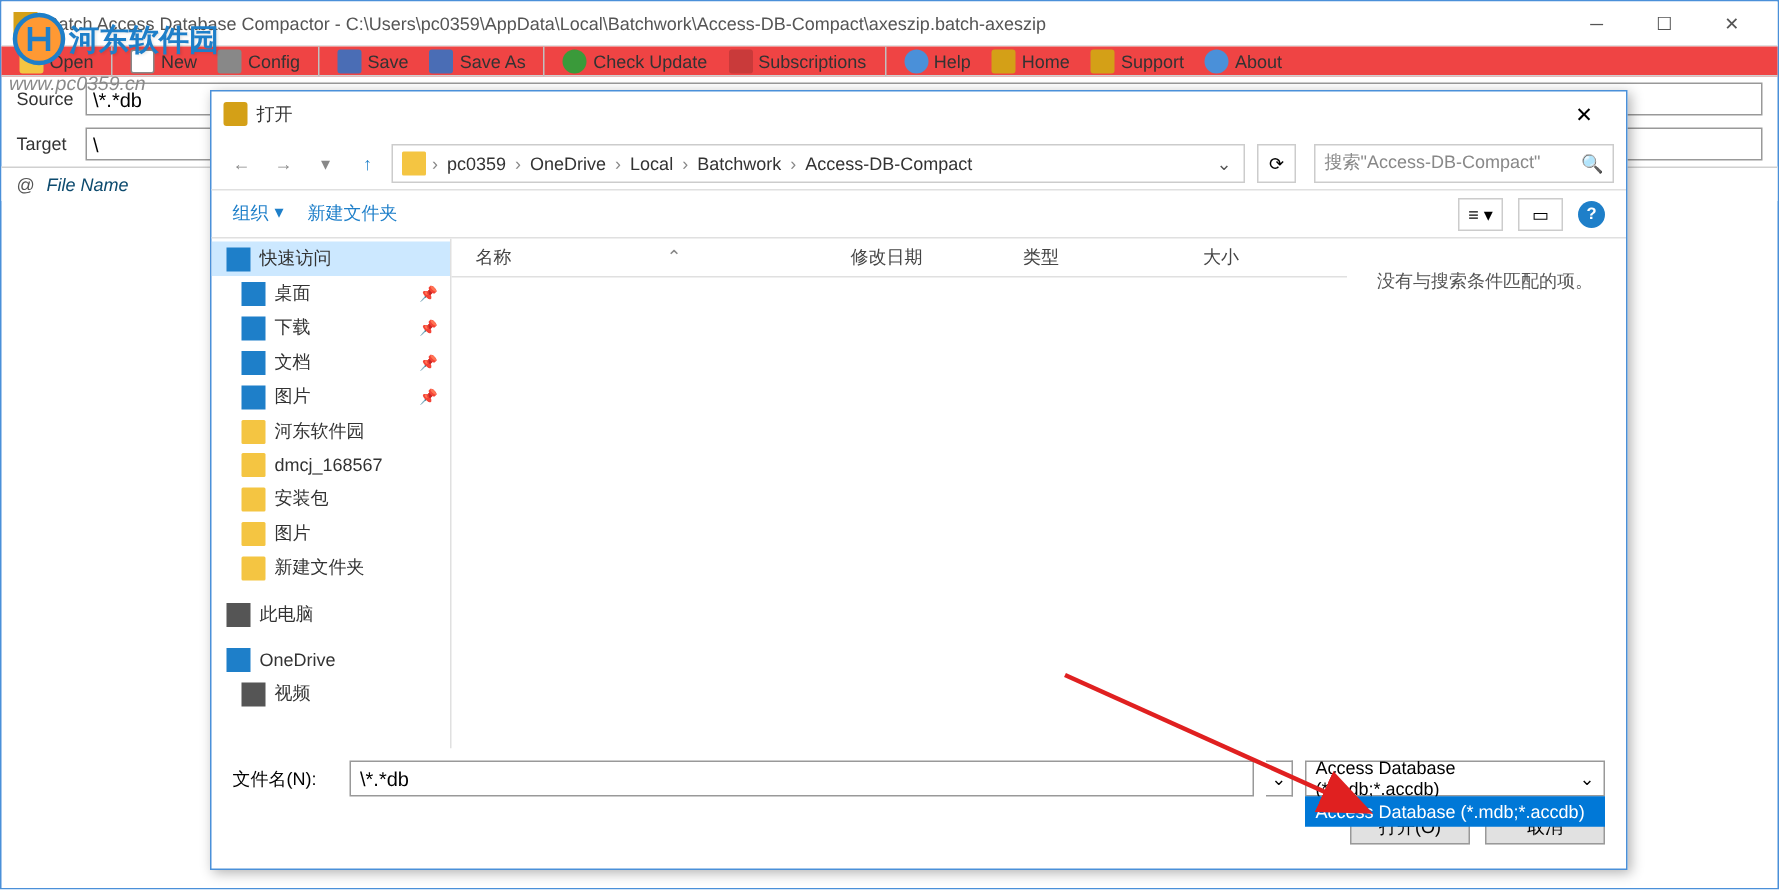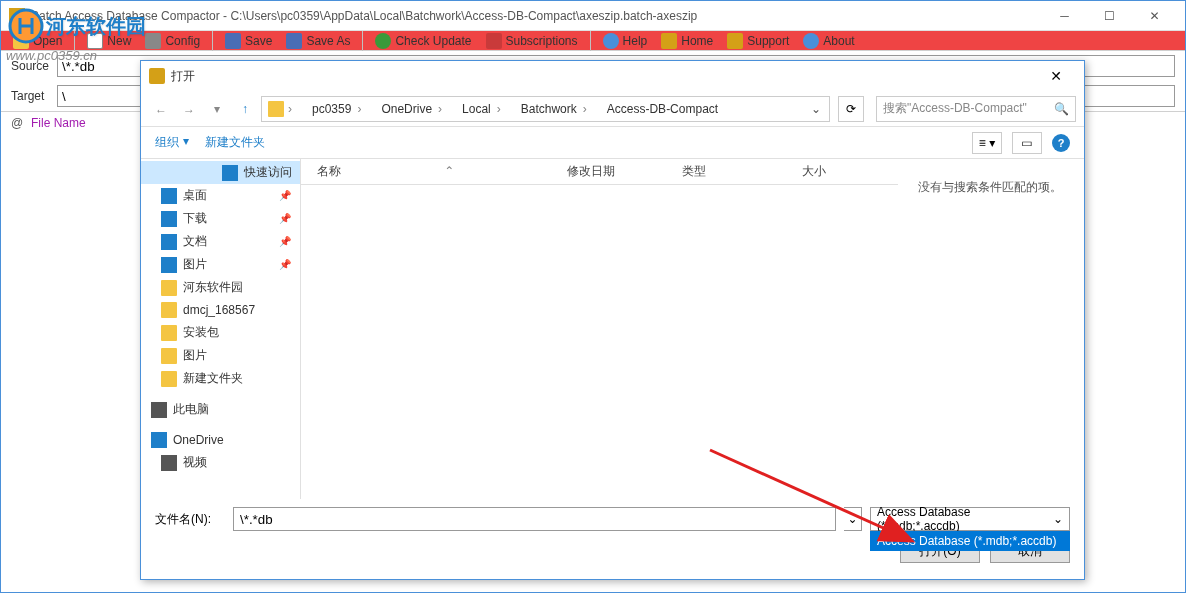--- a/index.html
+++ b/index.html
@@ -26,49 +26,49 @@
 .tb-icon { width: 16px; height: 16px; border-radius: 2px; }
 
 
 .path-row { display: flex; align-items: center; padding: 4px 10px; gap: 6px; }
 .path-label { width: 40px; color: #333; }
 .path-input { flex: 1; height: 22px; border: 1px solid #999; padding: 0 4px; background: #fff; }
 
 
 .list-header { display: flex; background: #fff; border-top: 1px solid #d0d0d0; padding: 4px 10px; }
 .list-col-at { width: 20px; color: #555; }
-.list-col-fn { color: #a21caf; }
+.list-col-fn { color: #0c4a6e; font-style: italic; }
 
 
 .dialog { position: absolute; top: 60px; left: 140px; width: 945px; height: 520px; background: #fff; border: 1px solid #4a90d9; box-shadow: 2px 2px 8px rgba(0,0,0,0.3); z-index: 50; display: flex; flex-direction: column; }
 .dialog-titlebar { height: 30px; display: flex; align-items: center; padding: 0 8px; }
 .dialog-titlebar-text { flex: 1; font-size: 12px; color: #333; }
 .dialog-close { width: 40px; height: 28px; display: flex; align-items: center; justify-content: center; font-size: 14px; cursor: pointer; }
 
 .dialog-nav { height: 36px; display: flex; align-items: center; padding: 0 8px; gap: 4px; border-bottom: 1px solid #e0e0e0; }
 .nav-btn { width: 24px; height: 24px; display: flex; align-items: center; justify-content: center; color: #888; cursor: pointer; }
 .nav-btn.active { color: #1e7fc9; }
 .breadcrumb { flex: 1; height: 26px; border: 1px solid #ccc; display: flex; align-items: center; padding: 0 2px; background: #fff; }
-.bc-item { padding: 0 6px; color: #333; cursor: pointer; margin-left: 14px; }
+.bc-item { padding: 0 6px; color: #333; cursor: pointer; }
 .bc-sep { color: #888; }
 .bc-dropdown { margin-left: auto; padding: 0 6px; color: #555; }
 .nav-refresh { width: 26px; height: 26px; border: 1px solid #ccc; display: flex; align-items: center; justify-content: center; margin-left: 4px; }
 .search-box { width: 200px; height: 26px; border: 1px solid #ccc; display: flex; align-items: center; padding: 0 6px; margin-left: 8px; color: #888; }
 .search-icon { margin-left: auto; }
 
 .dialog-toolbar { height: 32px; display: flex; align-items: center; padding: 0 14px; gap: 16px; border-bottom: 1px solid #e0e0e0; }
 .dt-btn { color: #1e7fc9; cursor: pointer; display: flex; align-items: flex-start; gap: 4px; }
 .dt-right { margin-left: auto; display: flex; gap: 10px; align-items: center; }
 .view-btn { width: 30px; height: 22px; border: 1px solid #ccc; display: flex; align-items: center; justify-content: center; }
 .help-circle { width: 18px; height: 18px; background: #1e7fc9; border-radius: 50%; color: #fff; display: flex; align-items: center; justify-content: center; font-size: 11px; font-weight: bold; }
 
 .dialog-body { flex: 1; display: flex; overflow: hidden; }
 .sidebar-tree { width: 160px; border-right: 1px solid #e0e0e0; overflow-y: auto; padding: 2px 0; }
 .tree-item { display: flex; align-items: center; padding: 3px 8px 3px 20px; gap: 6px; cursor: pointer; color: #333; }
-.tree-item.selected { background: #cce8ff; justify-content: flex-end; }
+.tree-item.selected { background: #cce8ff; }
 .tree-item.top { padding-left: 10px; }
 .tree-icon { width: 16px; height: 16px; }
 .pin-icon { margin-left: auto; color: #888; font-size: 10px; }
 .folder-ic { background: #f4c542; border-radius: 1px; }
 .file-content { flex: 1; display: flex; flex-direction: row; }
 .file-headers { display: flex; height: 26px; border-bottom: 1px solid #e0e0e0; align-items: center; padding: 0 16px; color: #444; }
 .fh-col { cursor: pointer; }
 .fh-name { width: 250px; }
 .fh-date { width: 115px; }
 .fh-type { width: 120px; }

